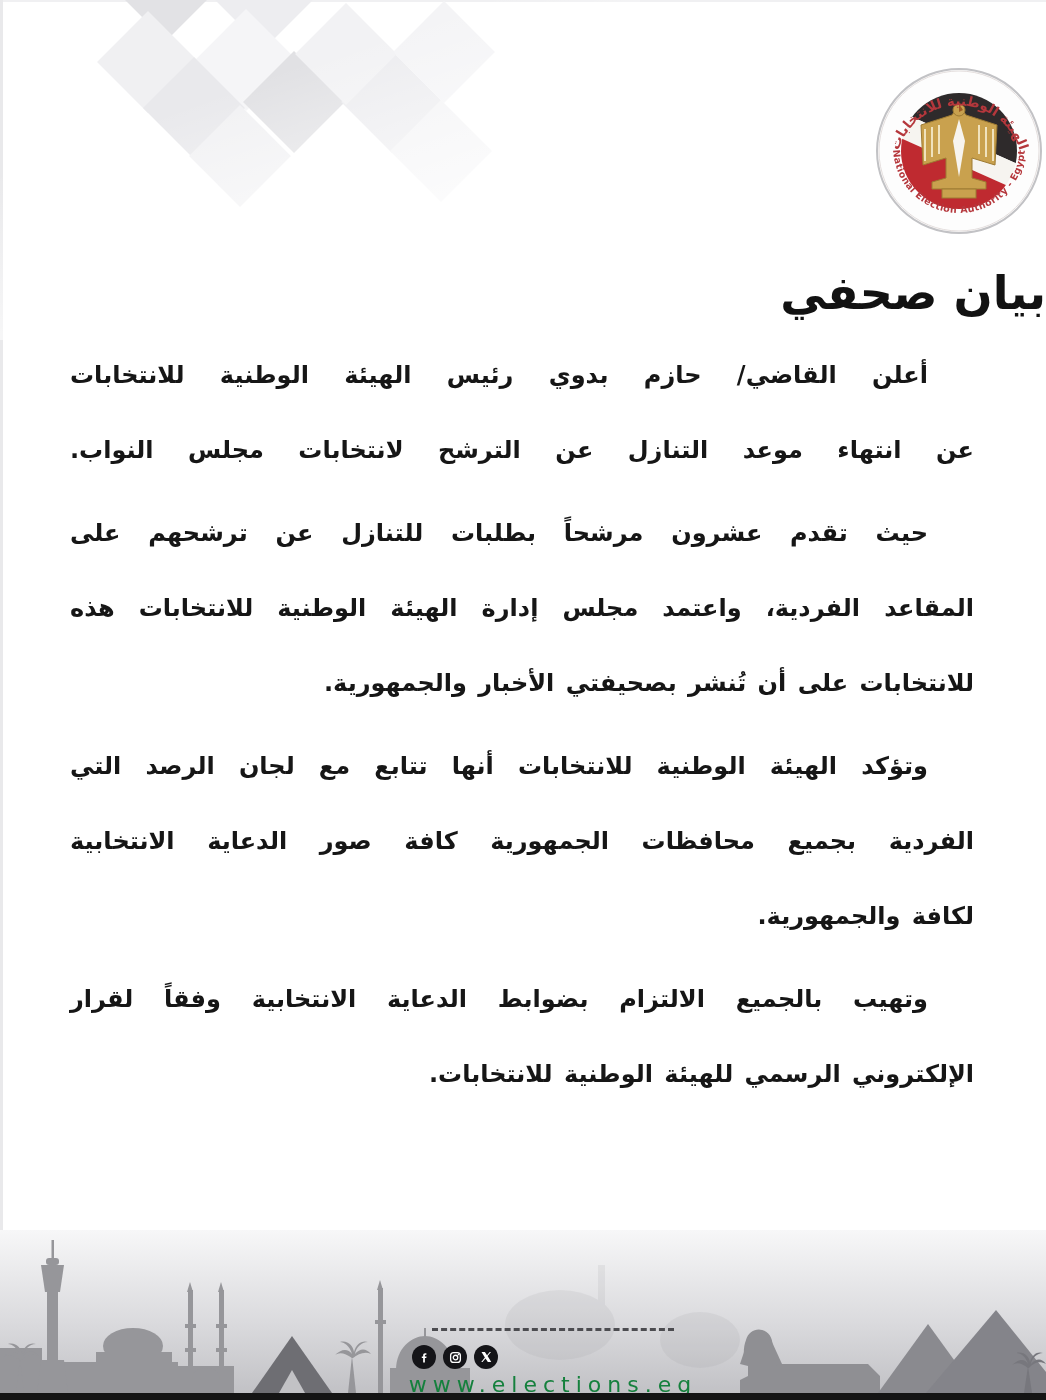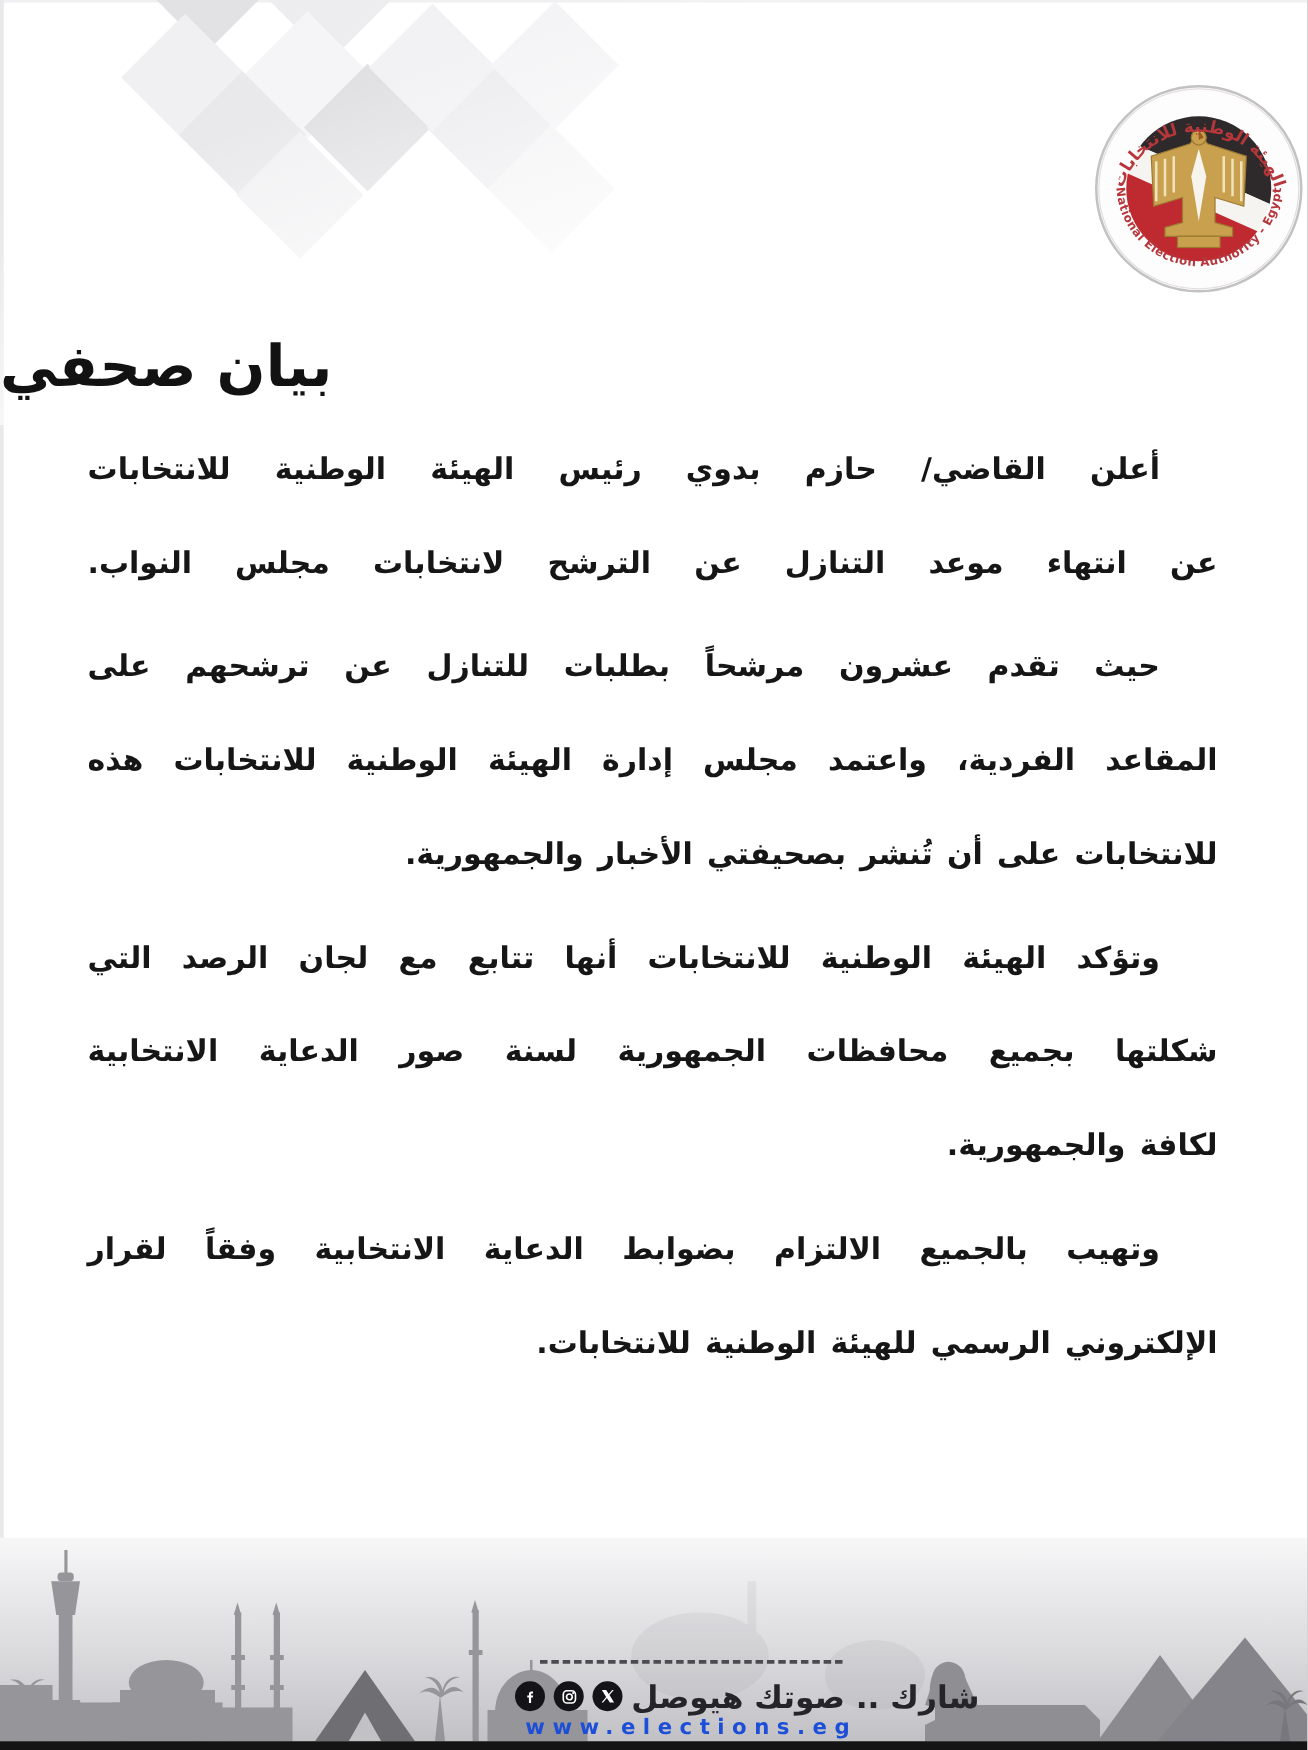--- a/index.html
+++ b/index.html
@@ -14,21 +14,21 @@
   .diamond{position:absolute;width:72px;height:72px;transform:rotate(45deg);}
   .deco-fade{
     position:absolute;left:0;top:0;width:640px;height:340px;
     background:linear-gradient(160deg, rgba(255,255,255,0) 30%, #ffffff 78%);
   }
   
   .logo{position:absolute;left:874px;top:66px;width:170px;height:170px;}
   
   .title{
     position:absolute;left:0;top:266px;width:1046px;
-    text-align:left;font-size:46px;font-weight:700;color:#121212;
+    text-align:right;font-size:46px;font-weight:700;color:#121212;
     direction:rtl;
   }
   
   .body-text{
     position:absolute;right:72px;left:70px;top:338px;
     direction:rtl;color:#161616;font-weight:700;font-size:24px;
   }
   .para{margin:0 0 8px 0;}
   .line{
     line-height:75px;height:75px;white-space:nowrap;
@@ -51,21 +51,21 @@
     width:24px;height:24px;border-radius:50%;background:#141418;
     display:flex;align-items:center;justify-content:center;flex:0 0 auto;
   }
   .social-icon svg{position:static;display:block;}
   .slogan-text{
     direction:rtl;font-size:25px;font-weight:700;color:#242429;
     margin-right:4px;white-space:nowrap;
   }
   .url-row{
     position:absolute;left:408px;top:142px;width:290px;text-align:center;
-    font-size:17px;font-weight:700;color:#1d4ed8;letter-spacing:6px;
+    font-size:22px;font-weight:400;color:#15803d;letter-spacing:6px;
     white-space:nowrap;
   }
   .bottom-bar{position:absolute;left:0;top:163px;width:1046px;height:7px;background:#141414;}
 </style>
 </head>
 <body>
 
 <div class="page">
 
   <div class="deco">
@@ -124,21 +124,21 @@
         <div class="line fill indent">أعلن القاضي/ حازم بدوي رئيس الهيئة الوطنية للانتخابات</div>
         <div class="line fill">عن انتهاء موعد التنازل عن الترشح لانتخابات مجلس النواب.</div>
       </div>
       <div class="para">
         <div class="line fill indent">حيث تقدم عشرون مرشحاً بطلبات للتنازل عن ترشحهم على</div>
         <div class="line fill">المقاعد الفردية، واعتمد مجلس إدارة الهيئة الوطنية للانتخابات هذه</div>
         <div class="line">للانتخابات على أن تُنشر بصحيفتي الأخبار والجمهورية.</div>
       </div>
       <div class="para">
         <div class="line fill indent">وتؤكد الهيئة الوطنية للانتخابات أنها تتابع مع لجان الرصد التي</div>
-        <div class="line fill">شكلتها بجميع محافظات الجمهورية لسنة صور الدعاية الانتخابية</div>
+        <div class="line fill">الفردية بجميع محافظات الجمهورية كافة صور الدعاية الانتخابية</div>
         <div class="line">لكافة والجمهورية.</div>
       </div>
       <div class="para">
         <div class="line fill indent">وتهيب بالجميع الالتزام بضوابط الدعاية الانتخابية وفقاً لقرار</div>
         <div class="line">الإلكتروني الرسمي للهيئة الوطنية للانتخابات.</div>
       </div>
     </div>
 
   <div class="footer">
     <svg width="1046" height="170" viewBox="0 0 1046 170">
@@ -229,21 +229,20 @@
             <rect x="3" y="3" width="18" height="18" rx="5.5" fill="none" stroke="#ffffff" stroke-width="2.4"></rect>
             <circle cx="12" cy="12" r="4.2" fill="none" stroke="#ffffff" stroke-width="2.4"></circle>
             <circle cx="17.6" cy="6.4" r="1.6" fill="#ffffff"></circle>
           </svg>
       </span>
       <span class="social-icon">
         <svg width="12" height="12" viewBox="0 0 24 24">
             <path fill="#ffffff" d="M3,2 L9.8,2 L14,8.4 L19.5,2 L22,2 L15.2,10.1 L22.5,22 L15.7,22 L11,14.8 L5,22 L2.5,22 L9.8,13.1 Z"></path>
           </svg>
       </span>
-      <span class="slogan-text">شارك .. صوتك هيوصل</span>
     </div>
 
     <div class="url-row">www.elections.eg</div>
 
     <div class="bottom-bar"></div>
   </div>
 
 </div>
 
 </body></html>

